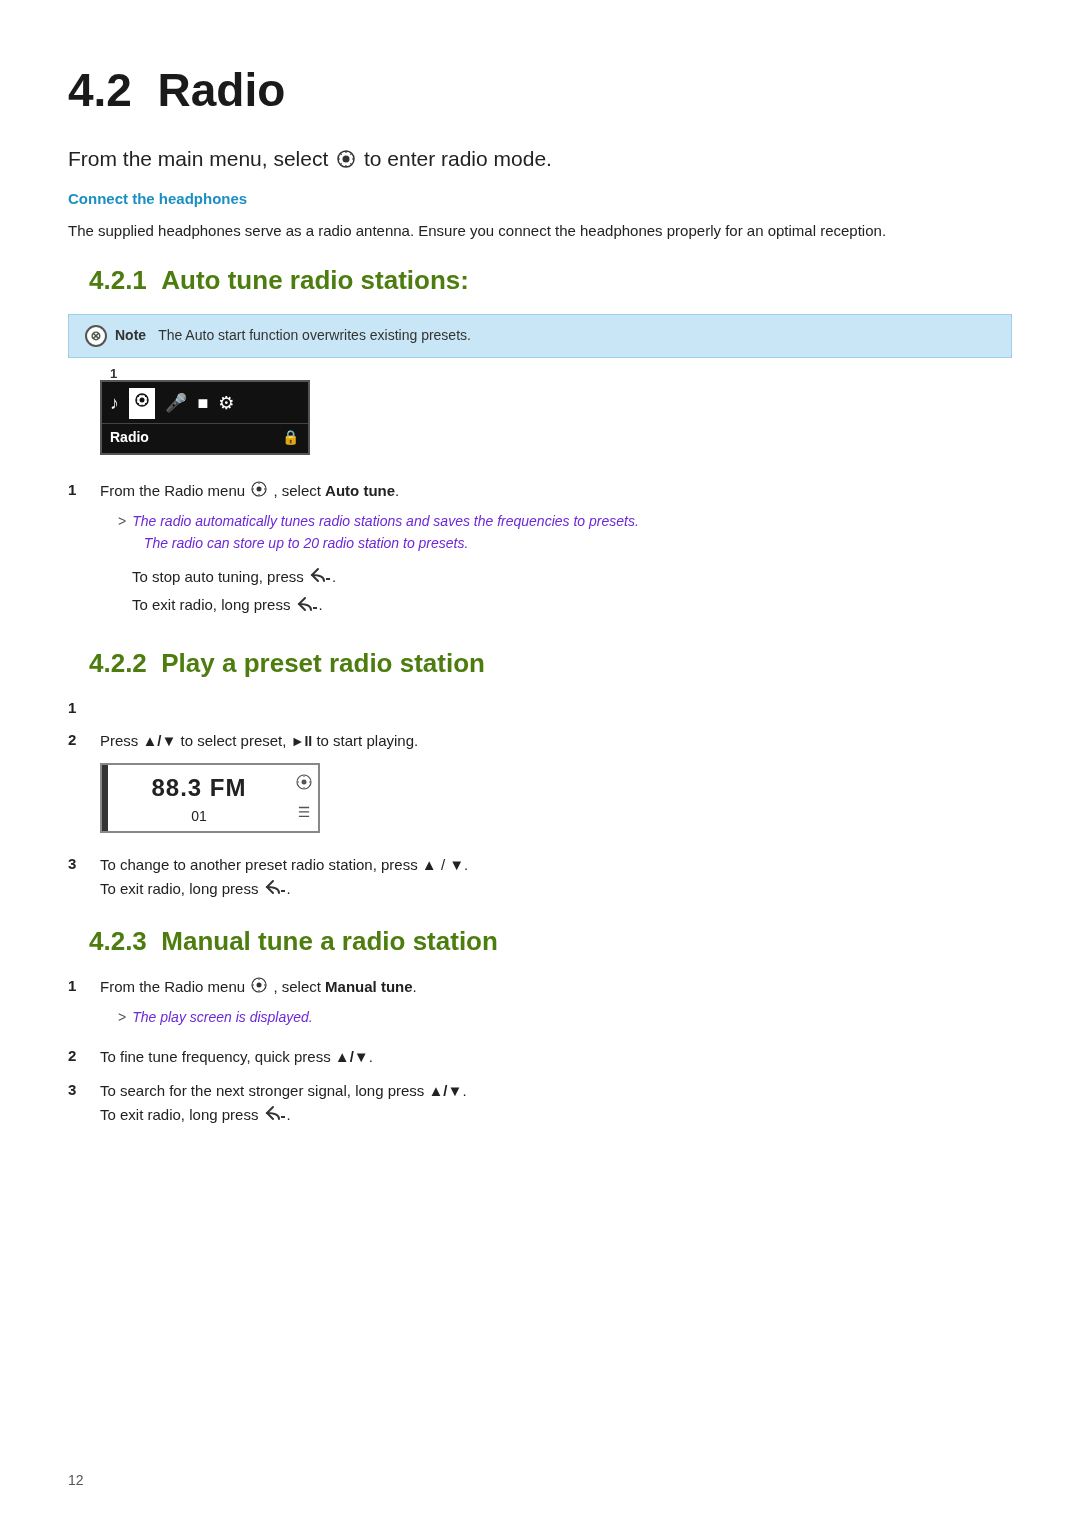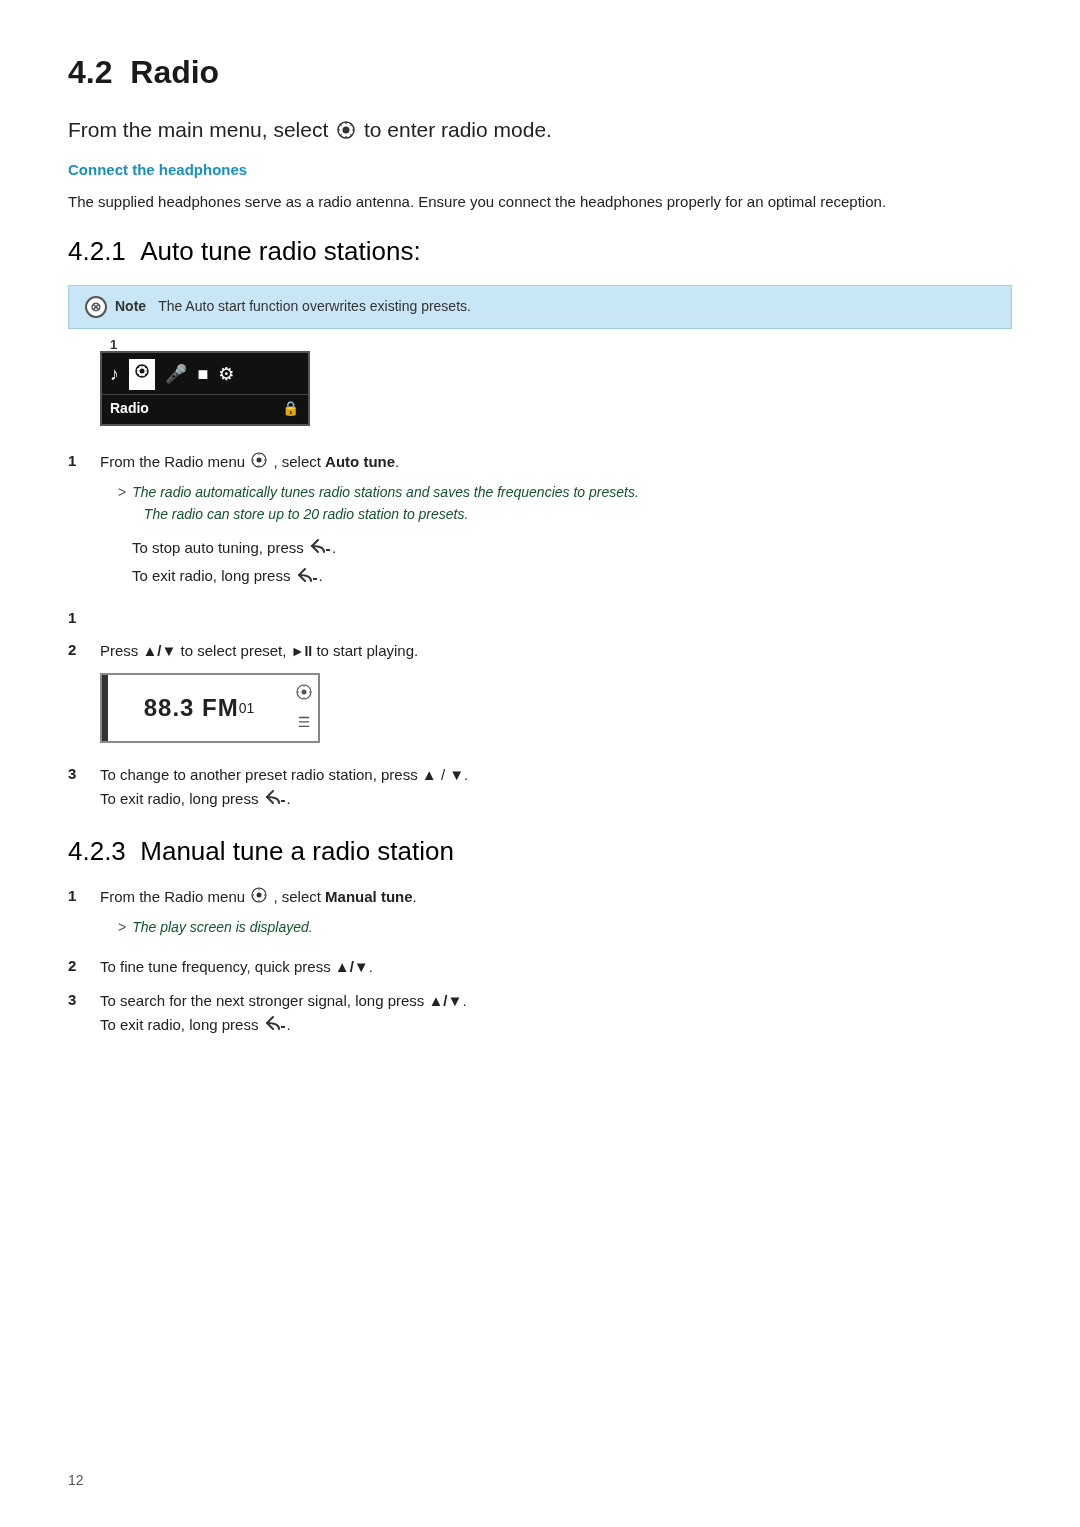--- a/index.html
+++ b/index.html
@@ -9,24 +9,25 @@
       font-size: 15px;
       color: #222;
       background: #fff;
       width: 1080px;
       min-height: 1527px;
       padding: 48px 68px 80px 68px;
       line-height: 1.5;
     }
 
     .section-title {
-      font-size: 32px;
+      font-size: 46px;
       font-weight: bold;
       color: #1a1a1a;
       margin-bottom: 18px;
+      margin-top: 8px;
     }
 
     .section-title span {
       color: #1a1a1a;
     }
 
     .intro-text {
       font-size: 21px;
       color: #222;
       margin-bottom: 12px;
@@ -41,24 +42,25 @@
 
     .body-text {
       font-size: 15px;
       color: #222;
       margin-bottom: 18px;
       line-height: 1.6;
     }
 
     .subsection-title {
       font-size: 26px;
-      font-weight: normal;
-      color: #000000;
+      font-weight: bold;
+      color: #4d7c0f;
       margin-bottom: 14px;
       margin-top: 8px;
+      margin-left: 21px;
     }
 
     .note-box {
       background-color: #c8e6f5;
       border: 1px solid #a0cfe8;
       padding: 10px 16px;
       margin-bottom: 22px;
       font-size: 14px;
       color: #333;
       display: flex;
@@ -171,21 +173,21 @@
     }
 
     .sub-result {
       margin-left: 18px;
       margin-top: 6px;
       margin-bottom: 6px;
     }
 
     .sub-result-item {
       font-size: 14px;
-      color: #14532d;
+      color: #6d28d9;
       font-style: italic;
       display: flex;
       gap: 6px;
       line-height: 1.6;
     }
 
     .sub-result-item::before {
       content: '>';
       font-style: normal;
       font-weight: normal;
@@ -217,20 +219,21 @@
     .fm-left-bar {
       width: 6px;
       height: 100%;
       background: #333;
       flex-shrink: 0;
     }
 
     .fm-content {
       flex: 1;
       display: flex;
+      flex-direction: column;
       align-items: center;
       justify-content: center;
     }
 
     .fm-freq {
       font-size: 24px;
       font-weight: bold;
       color: #222;
       letter-spacing: 1px;
     }
@@ -350,20 +353,23 @@
                 <path d="M2 8 Q14 8 14 14" fill="none" stroke="#333" stroke-width="2" stroke-linecap="round"></path>
                 <line x1="16" y1="12" x2="20" y2="12" stroke="#333" stroke-width="2"></line>
               </svg>
             </span>.
           </div>
         </div>
       </div>
     </div>
   </div>
 
+  <h2 class="subsection-title" style="margin-top:20px;">
+    <span>4.2.2</span>&nbsp;&nbsp;<span>Play a preset radio station</span>
+  </h2>
 
   <div>
 
     <div class="step-item" style="margin-bottom:10px;">
       <span class="step-number">1</span>
     </div>
 
     <div class="step-item" style="margin-bottom:10px;">
       <span class="step-number">2</span>
       <div class="step-content">

